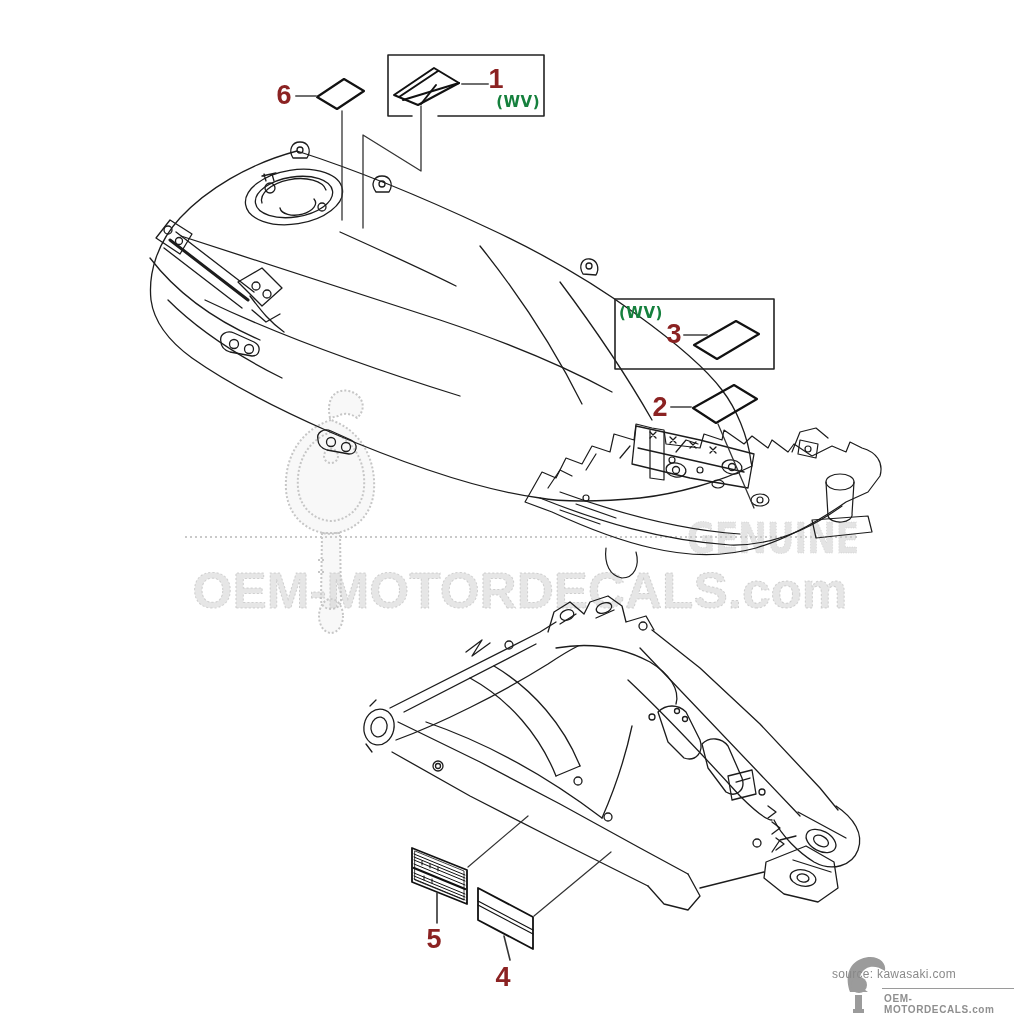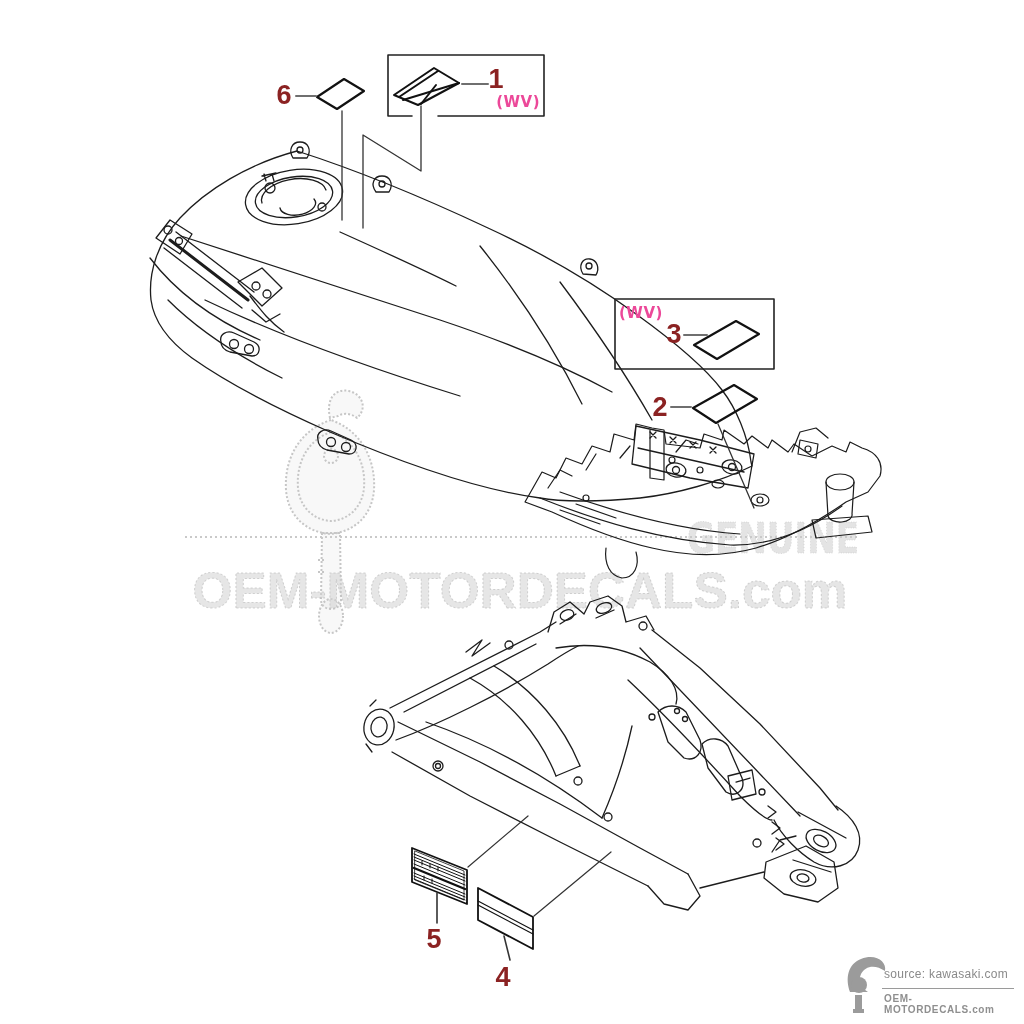--- a/index.html
+++ b/index.html
@@ -1,22 +1,22 @@
 <!DOCTYPE html>
 <html><head>
 <meta charset="utf-8">
 <style>
   html,body{margin:0;padding:0;background:#ffffff;}
   #canvas{position:relative;width:1024px;height:1024px;background:#ffffff;overflow:hidden;
           font-family:"Liberation Sans",sans-serif;}
   svg{position:absolute;left:0;top:0;}
   .num{position:absolute;width:28px;text-align:center;font:bold 27px "Liberation Sans",sans-serif;
        color:#8b2222;line-height:1;}
-  .wv{position:absolute;font:bold 15px "DejaVu Sans",sans-serif;color:#ec4899;letter-spacing:0.5px;}
-  .src-line1{position:absolute;left:884px;top:967px;width:130px;font:12px "Liberation Sans",sans-serif;
+  .wv{position:absolute;font:bold 15px "DejaVu Sans",sans-serif;color:#15803d;letter-spacing:0.5px;}
+  .src-line1{position:absolute;left:832px;top:967px;width:130px;font:12px "Liberation Sans",sans-serif;
              color:#8a8a8a;letter-spacing:0.3px;}
   .src-line2{position:absolute;left:884px;top:993px;width:132px;font:bold 10px "Liberation Sans",sans-serif;
              color:#8f8f8f;letter-spacing:0.6px;}
   .src-rule{position:absolute;left:882px;top:988px;width:132px;height:0;border-top:1px solid #9a9a9a;}
 </style>
 </head>
 <body>
 
 <div id="canvas">
 

